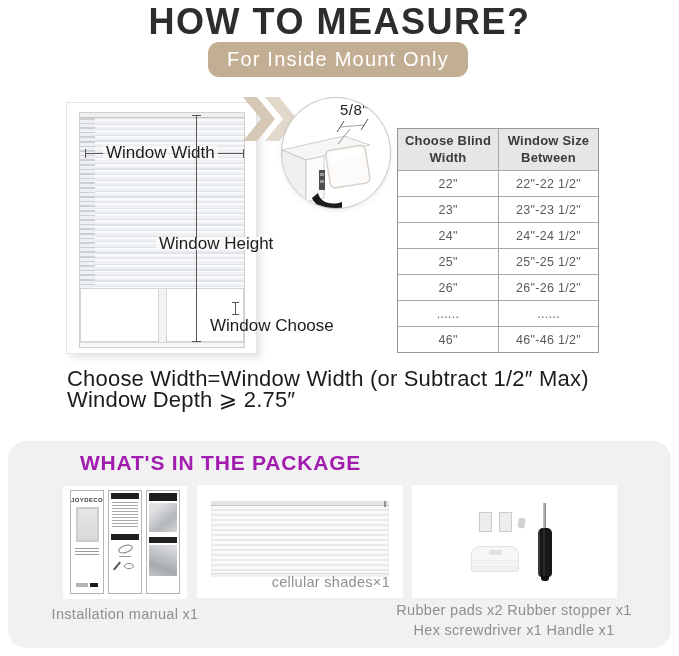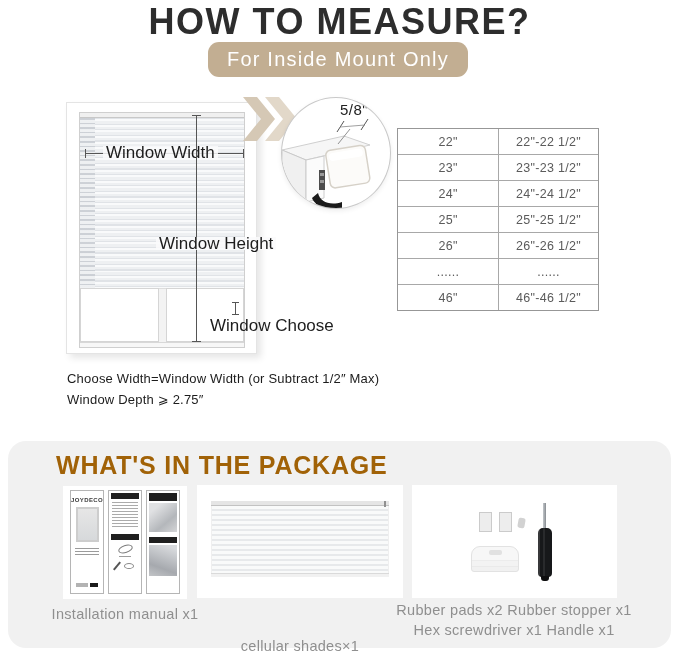--- a/index.html
+++ b/index.html
@@ -54,28 +54,28 @@
                 border:1px solid #979797; background:#fff; }
   .st-row { display:grid; grid-template-columns:100px 1fr; }
   .st-row + .st-row { border-top:1px solid #a8a8a8; }
   .st-cell { display:flex; align-items:center; justify-content:center; text-align:center;
              height:25px; font-size:12.5px; color:#5b5b5b; letter-spacing:0.3px; }
   .st-cell + .st-cell { border-left:1px solid #a8a8a8; }
   .st-head .st-cell { height:41px; background:#e6e6e6; font-size:13px; font-weight:700;
                       color:#3b3b3b; line-height:1.25; letter-spacing:0.2px; }
 
   
-  .notes { position:absolute; left:67px; top:368px; font-size:13px; line-height:21px;
+  .notes { position:absolute; left:67px; top:368px; font-size:22px; line-height:21px;
            color:#1c1c1c; letter-spacing:0.2px; }
 
   
   .panel { position:absolute; left:8px; top:441px; width:663px; height:207px;
            background:#f1f1f1; border-radius:18px; }
-  .pkg-title { position:absolute; left:56px; top:451px; font-size:25px; font-weight:700;
-               letter-spacing:0.8px; color:#a16207; }
+  .pkg-title { position:absolute; left:80px; top:451px; font-size:21px; font-weight:700;
+               letter-spacing:0.8px; color:#a21caf; }
   .card { position:absolute; background:#fff; }
   .card1 { left:63px;  top:486px; width:124px; height:113px; }
   .card2 { left:197px; top:485px; width:206px; height:113px; }
   .card3 { left:412px; top:485px; width:205px; height:113px; }
   .pkg-label { position:absolute; text-align:center; font-size:14.5px; color:#8f8f8f; letter-spacing:0.3px; line-height:20px; }
 
   
   .manual { position:absolute; left:7px; top:4px; right:7px; bottom:5px; display:flex; gap:4px; }
   .mpanel { flex:1; border:1px solid #b5b5b5; background:#fff; position:relative; overflow:hidden; }
   .brand { font-size:6px; font-weight:700; letter-spacing:0.4px; color:#3a3a3a; text-align:center; margin-top:6px; }
@@ -171,20 +171,24 @@
     <path d="M30,100 C34,110 50,115 60,110 L60,104 C48,108 38,104 36,95 Z" fill="#1b1b1b"></path>
     <line x1="62" y1="23" x2="55" y2="34" stroke="#555" stroke-width="1"></line>
     <line x1="86" y1="21" x2="79" y2="32" stroke="#555" stroke-width="1"></line>
     <line x1="58" y1="29" x2="83" y2="27" stroke="#888" stroke-width="0.8"></line>
     <line x1="68" y1="31" x2="56" y2="46" stroke="#777" stroke-width="0.8"></line>
   </svg>
   <div class="mag-dim">5/8"</div>
 </div>
 
 <div class="size-table">
+  <div class="st-row st-head">
+    <div class="st-cell">Choose Blind Width</div>
+    <div class="st-cell">Window Size Between</div>
+  </div>
   <div class="st-row">
     <div class="st-cell">22"</div>
     <div class="st-cell">22"-22 1/2"</div>
   </div>
   <div class="st-row">
     <div class="st-cell">23"</div>
     <div class="st-cell">23"-23 1/2"</div>
   </div>
   <div class="st-row">
     <div class="st-cell">24"</div>
@@ -255,17 +259,17 @@
 <div class="card card3">
   <div class="pad pad1"></div>
   <div class="pad pad2"></div>
   <div class="stopper"></div>
   <div class="handle"></div>
   <div class="sd-shaft"></div>
   <div class="sd-handle"></div>
 </div>
 
 <div class="pkg-label" style="left:35px; top:604px; width:180px;">Installation manual x1</div>
-<div class="pkg-label" style="left:210px; top:636px; width:180px;">cellular shades×1</div>
+<div class="pkg-label" style="left:210px; top:572px; width:180px;text-align:right;">cellular shades×1</div>
 <div class="pkg-label" style="left:389px; top:600px; width:250px;">
   <div>Rubber pads x2 Rubber stopper x1</div>
   <div>Hex screwdriver x1 Handle x1</div>
 </div>
 
 </body></html>

